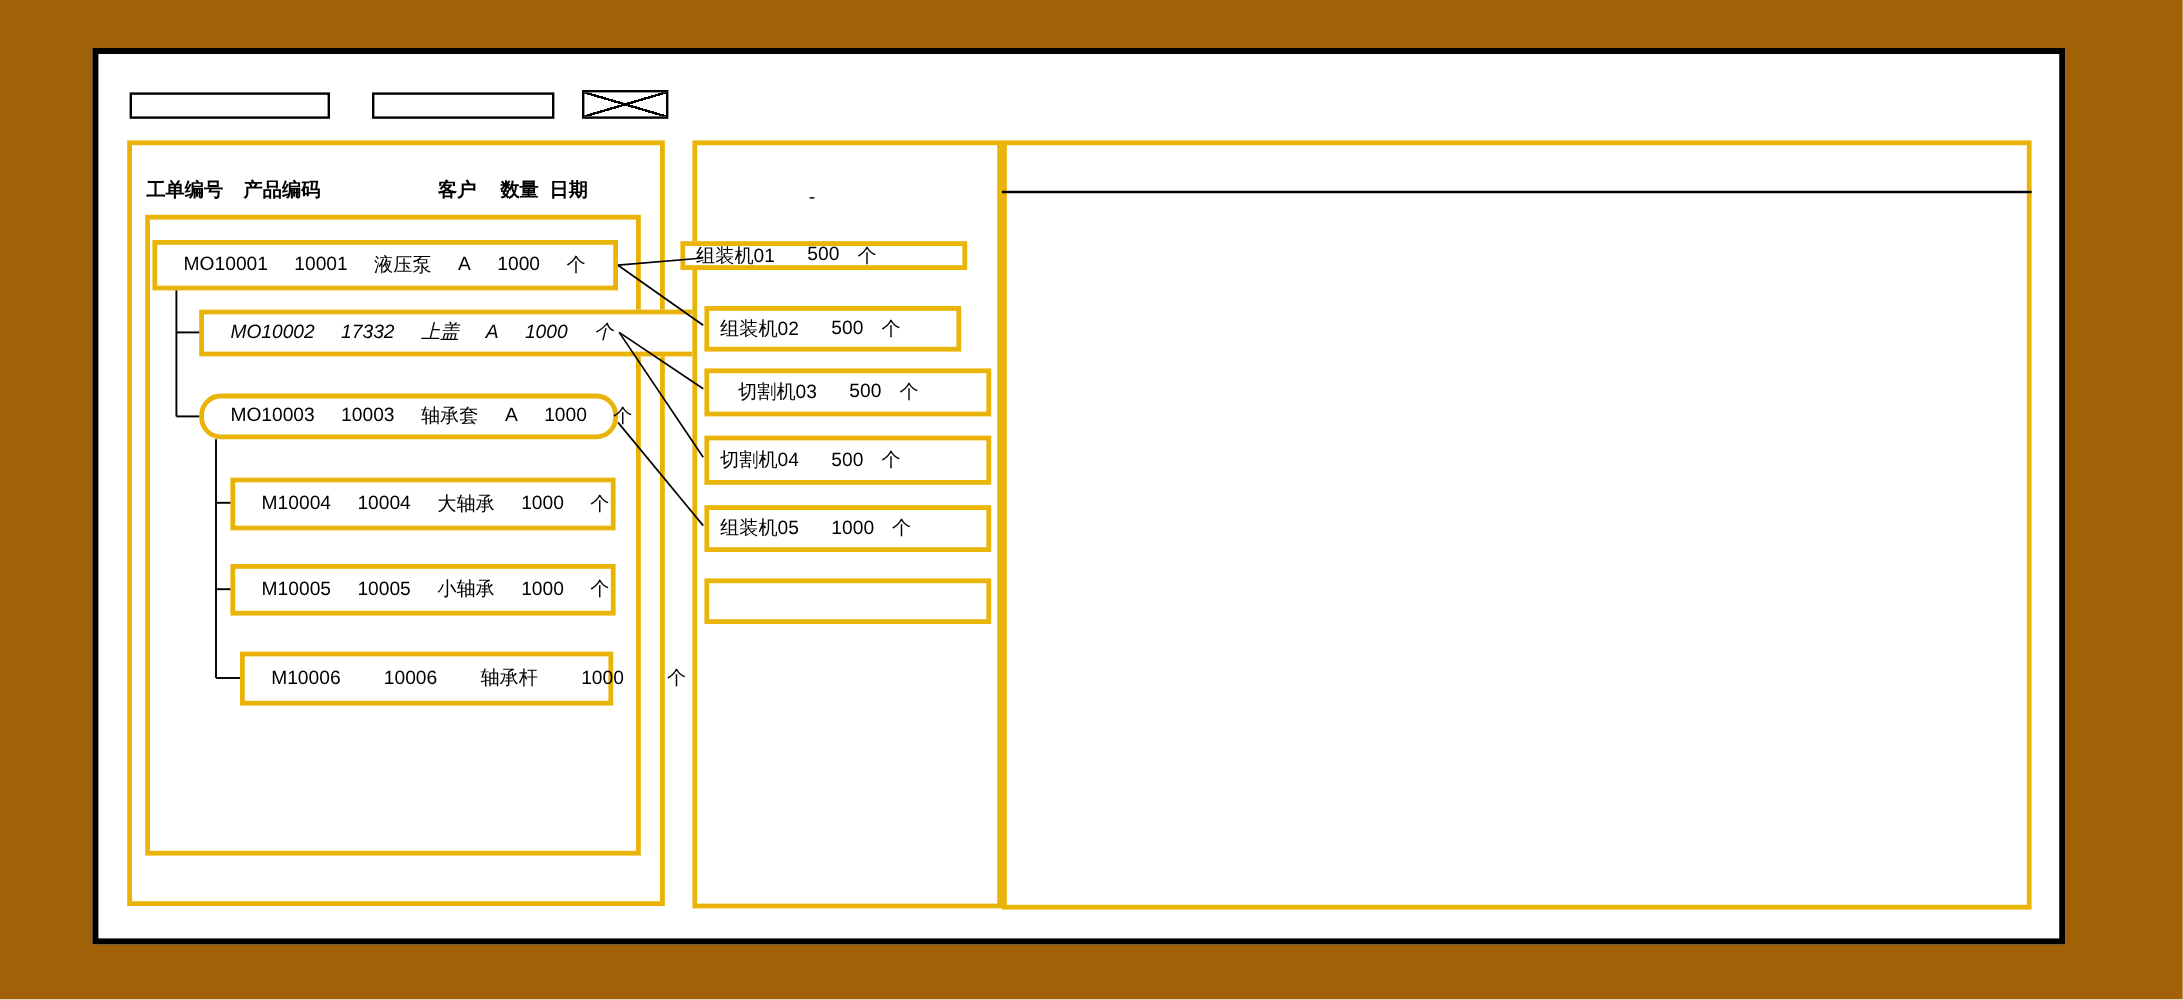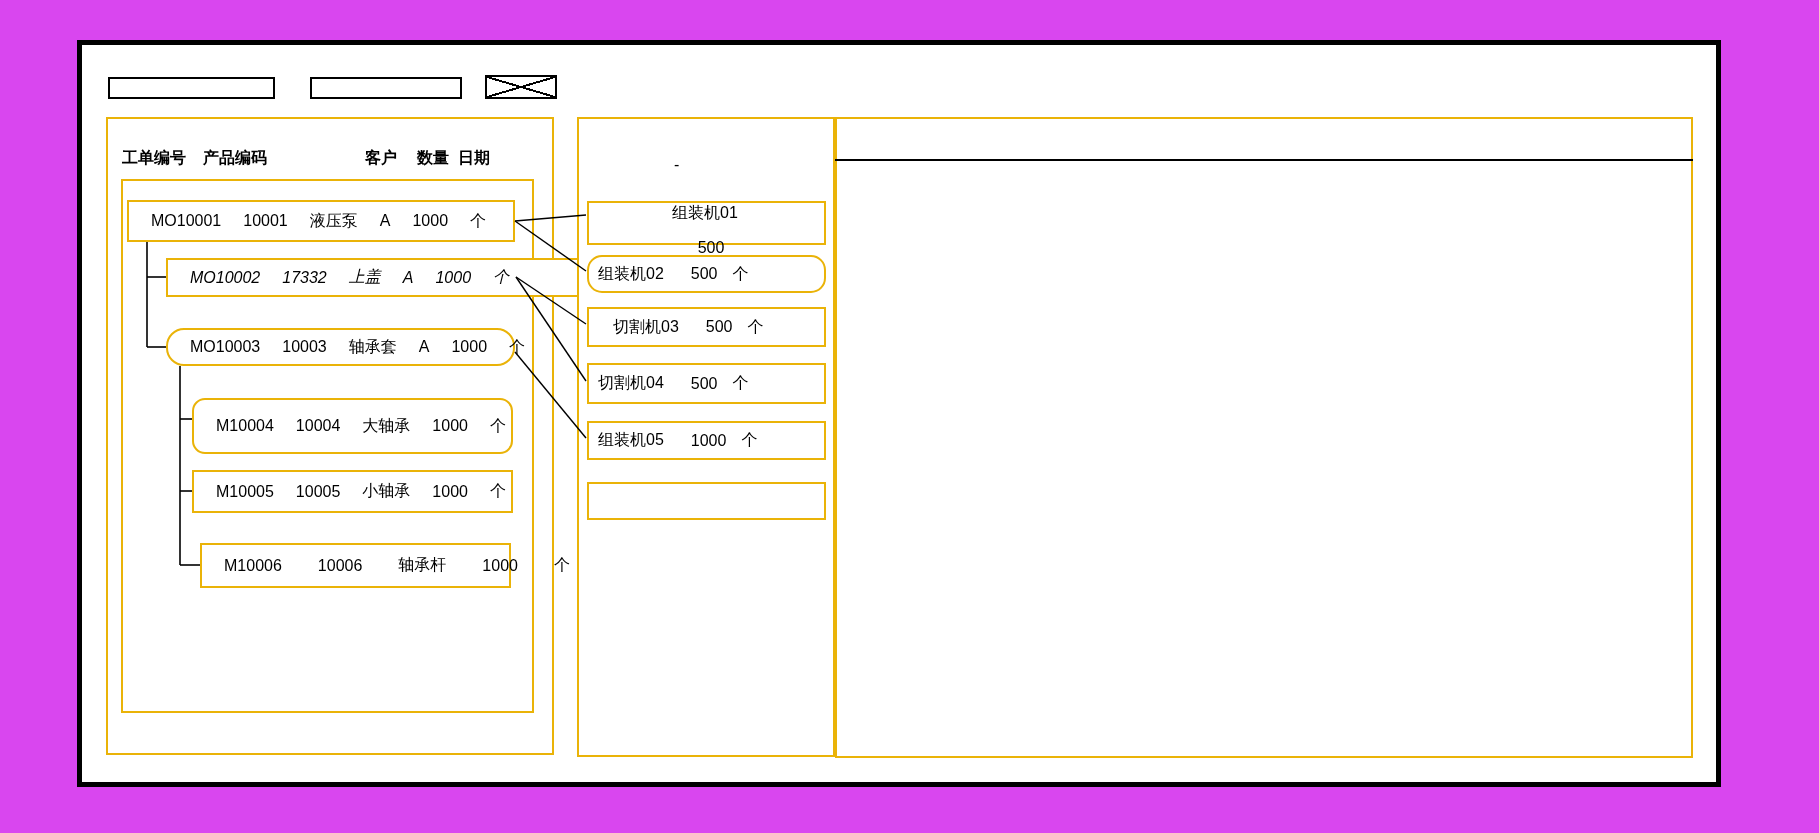--- a/index.html
+++ b/index.html
@@ -1,20 +1,20 @@
 <!DOCTYPE html>
 <html><head>
 <meta charset="utf-8">
 <style>
   html,body{margin:0;padding:0;background:#ffffff;}
-  .stage{position:relative;width:1819px;height:833px;background:#d946ef;
+  .stage{position:relative;width:1819px;height:833px;background:#a16207;
          font-family:"Liberation Sans",sans-serif;color:#000;overflow:hidden;}
   .abs{position:absolute;box-sizing:border-box;}
   .frame{border:5px solid #000;background:#fff;}
-  .box{border:2px solid #eab308;background:#fff;}
+  .box{border:4px solid #eab308;background:#fff;}
   .thinbox{border:2px solid #000;background:#fff;}
   .order-row{display:flex;align-items:center;gap:22px;padding-left:22px;
              font-size:16px;white-space:nowrap;}
   .machine-row{display:flex;align-items:center;gap:15px;padding-left:9px;
                font-size:16px;white-space:nowrap;}
   .machine-row .mname{margin-right:12px;}
   .colhdr{position:absolute;font-size:16px;font-weight:bold;white-space:nowrap;}
   .xbox{background-image:
     linear-gradient(to top right,   transparent calc(50% - 1px), #000 calc(50% - 1px), #000 calc(50% + 1px), transparent calc(50% + 1px)),
     linear-gradient(to bottom right,transparent calc(50% - 1px), #000 calc(50% - 1px), #000 calc(50% + 1px), transparent calc(50% + 1px));}
@@ -66,21 +66,21 @@
 
   <div class="abs box order-row" style="left:166px;top:328px;width:349px;height:38px;border-radius:18px;">
     <span>MO10003</span>
     <span>10003</span>
     <span>轴承套</span>
     <span>A</span>
     <span>1000</span>
     <span>个</span>
   </div>
 
-  <div class="abs box order-row" style="left:192px;top:398px;width:321px;height:56px;border-radius:13px;">
+  <div class="abs box order-row" style="left:192px;top:398px;width:321px;height:44px;">
     <span>M10004</span>
     <span>10004</span>
     <span>大轴承</span>
     <span>1000</span>
     <span>个</span>
   </div>
 
   <div class="abs box order-row" style="left:192px;top:470px;width:321px;height:43px;">
     <span>M10005</span>
     <span>10005</span>
@@ -93,26 +93,26 @@
     <span>M10006</span>
     <span>10006</span>
     <span>轴承杆</span>
     <span>1000</span>
     <span>个</span>
   </div>
 
   <div class="abs box" style="left:577px;top:117px;width:258px;height:640px;"></div>
   <span class="abs dash" style="left:674px;top:160px;">-</span>
 
-  <div class="abs box machine-row" style="left:587px;top:201px;width:239px;height:44px;flex-direction:column;">
+  <div class="abs box machine-row" style="left:567px;top:201px;width:239px;height:24px;">
     <span class="mname">组装机01</span>
     <span>500</span>
     <span>个</span>
   </div>
-  <div class="abs box machine-row" style="left:587px;top:255px;width:239px;height:38px;border-radius:15px;">
+  <div class="abs box machine-row" style="left:587px;top:255px;width:214px;height:38px;">
     <span class="mname">组装机02</span>
     <span>500</span>
     <span>个</span>
   </div>
   <div class="abs box machine-row" style="left:587px;top:307px;width:239px;height:40px;padding-left:24px;">
     <span class="mname">切割机03</span>
     <span>500</span>
     <span>个</span>
   </div>
   <div class="abs box machine-row" style="left:587px;top:363px;width:239px;height:41px;">

